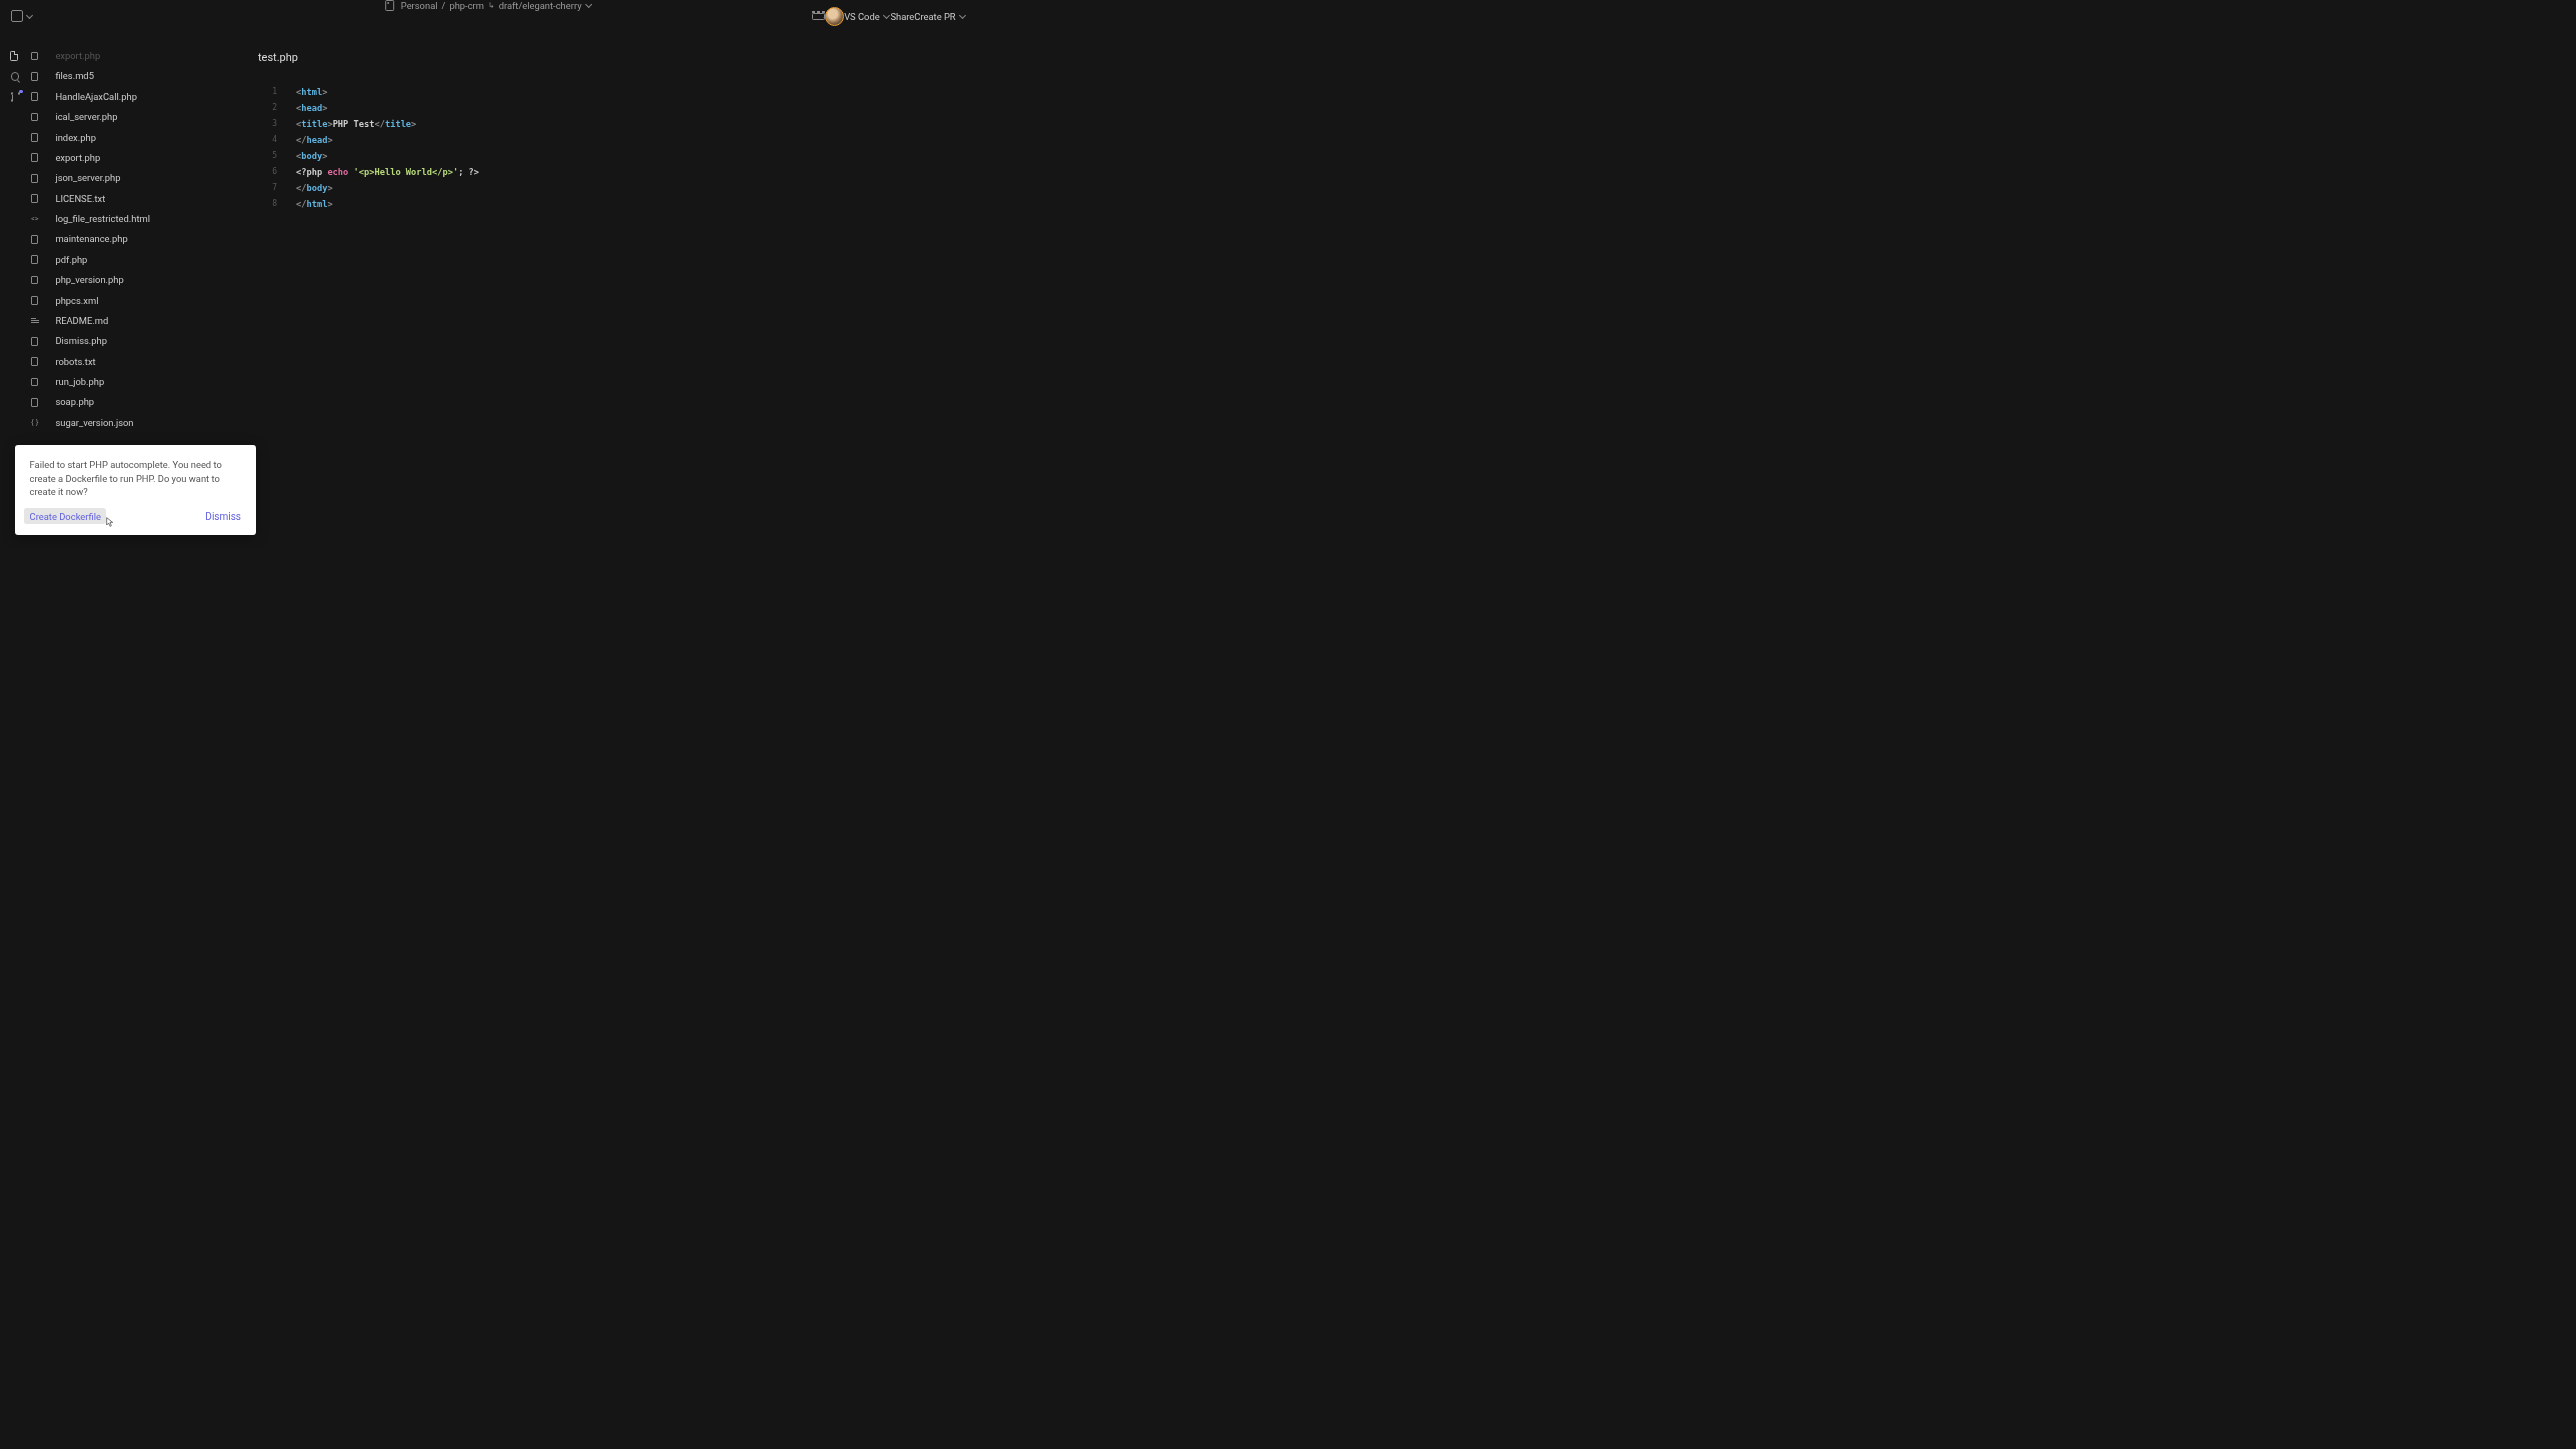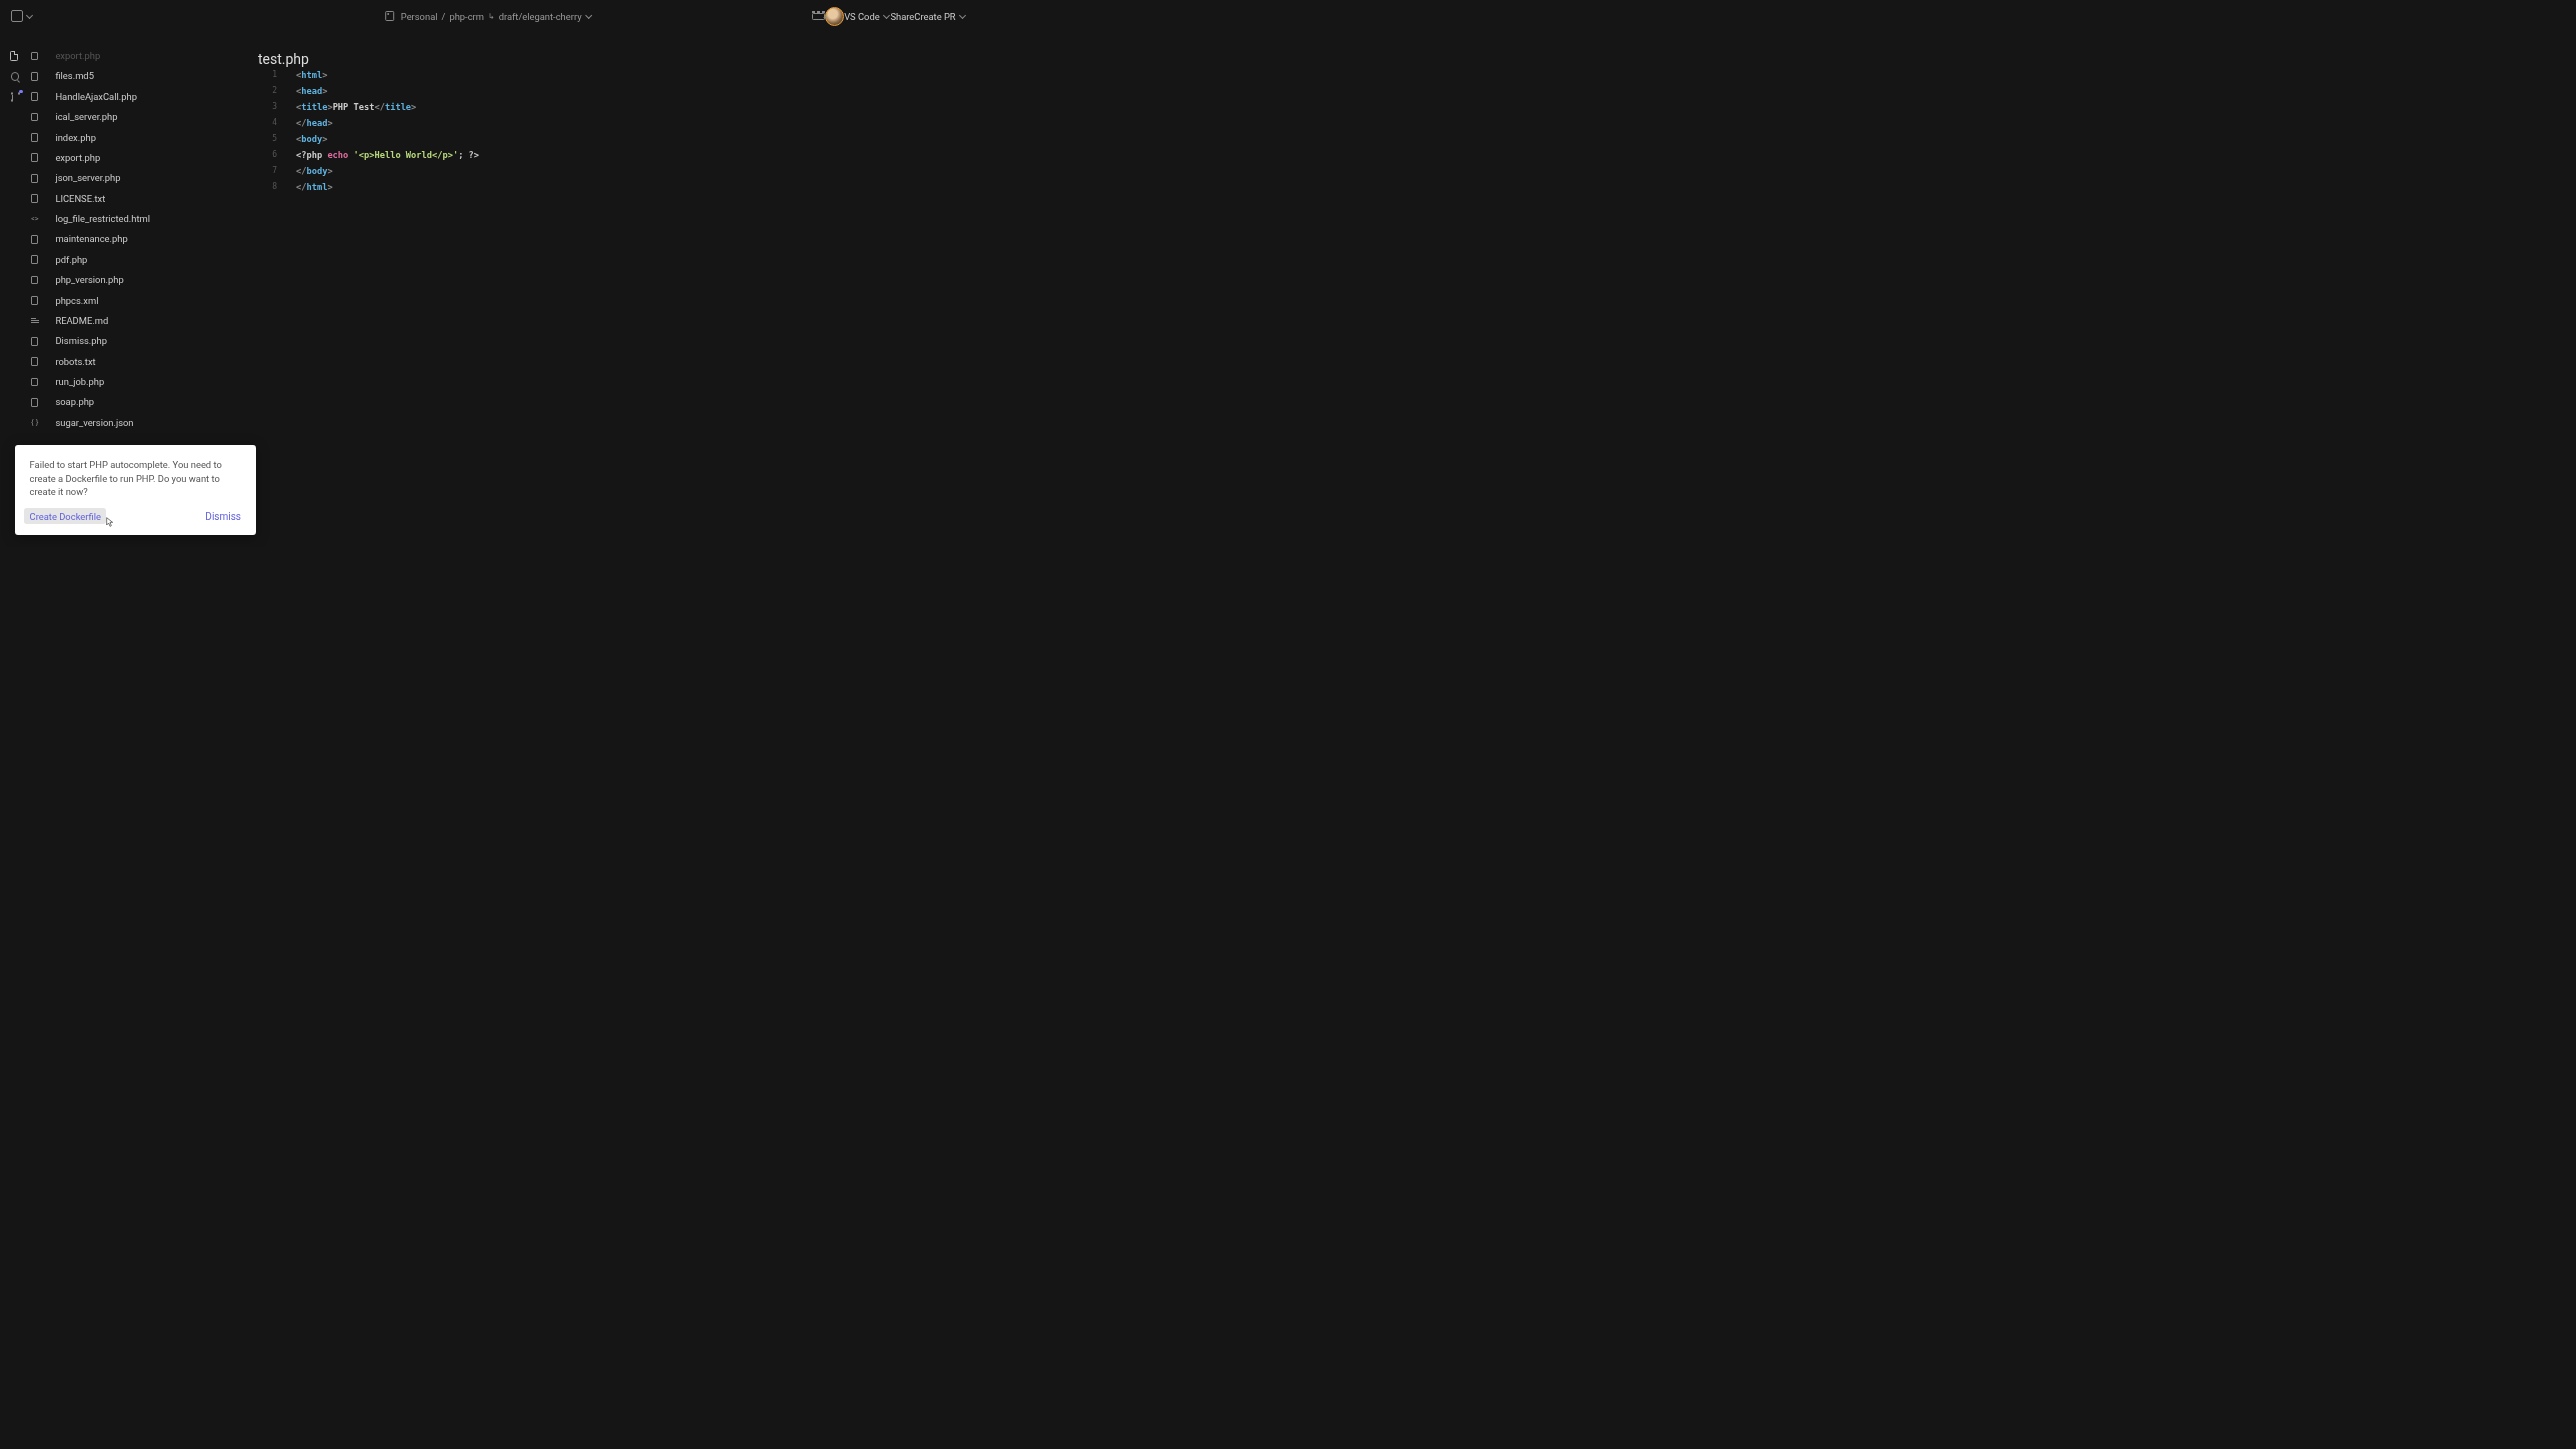--- a/index.html
+++ b/index.html
@@ -13,21 +13,20 @@
       font-family: -apple-system, BlinkMacSystemFont, "Segoe UI", Roboto, sans-serif;
       font-size: 9.4px;
       width: 977px;
       height: 547px;
       overflow: hidden;
       position: relative;
     }
     .topbar {
       height: 32px;
       display: flex;
-      align-items: center;
       padding: 0 10.7px;
       justify-content: space-between;
     }
     .topbar-left {
       display: flex;
       align-items: center;
       gap: 4px;
     }
     .topbar-center {
       display: flex;
@@ -271,22 +270,22 @@
       color: #888;
       line-height: 9.4px;
     }
     .editor-area {
       flex: 1;
       padding-top: 19px;
       padding-left: 19px;
     }
     .tab-label {
       color: #ddd;
-      font-size: 14px;
-      margin-bottom: 0;
+      font-size: 11px;
+      margin-bottom: 20px;
     }
     .code-block {
       font-family: "SF Mono", Monaco, Consolas, monospace;
       font-size: 8.7px;
       line-height: 16px;
     }
     .code-line {
       display: flex;
     }
     .line-num {

